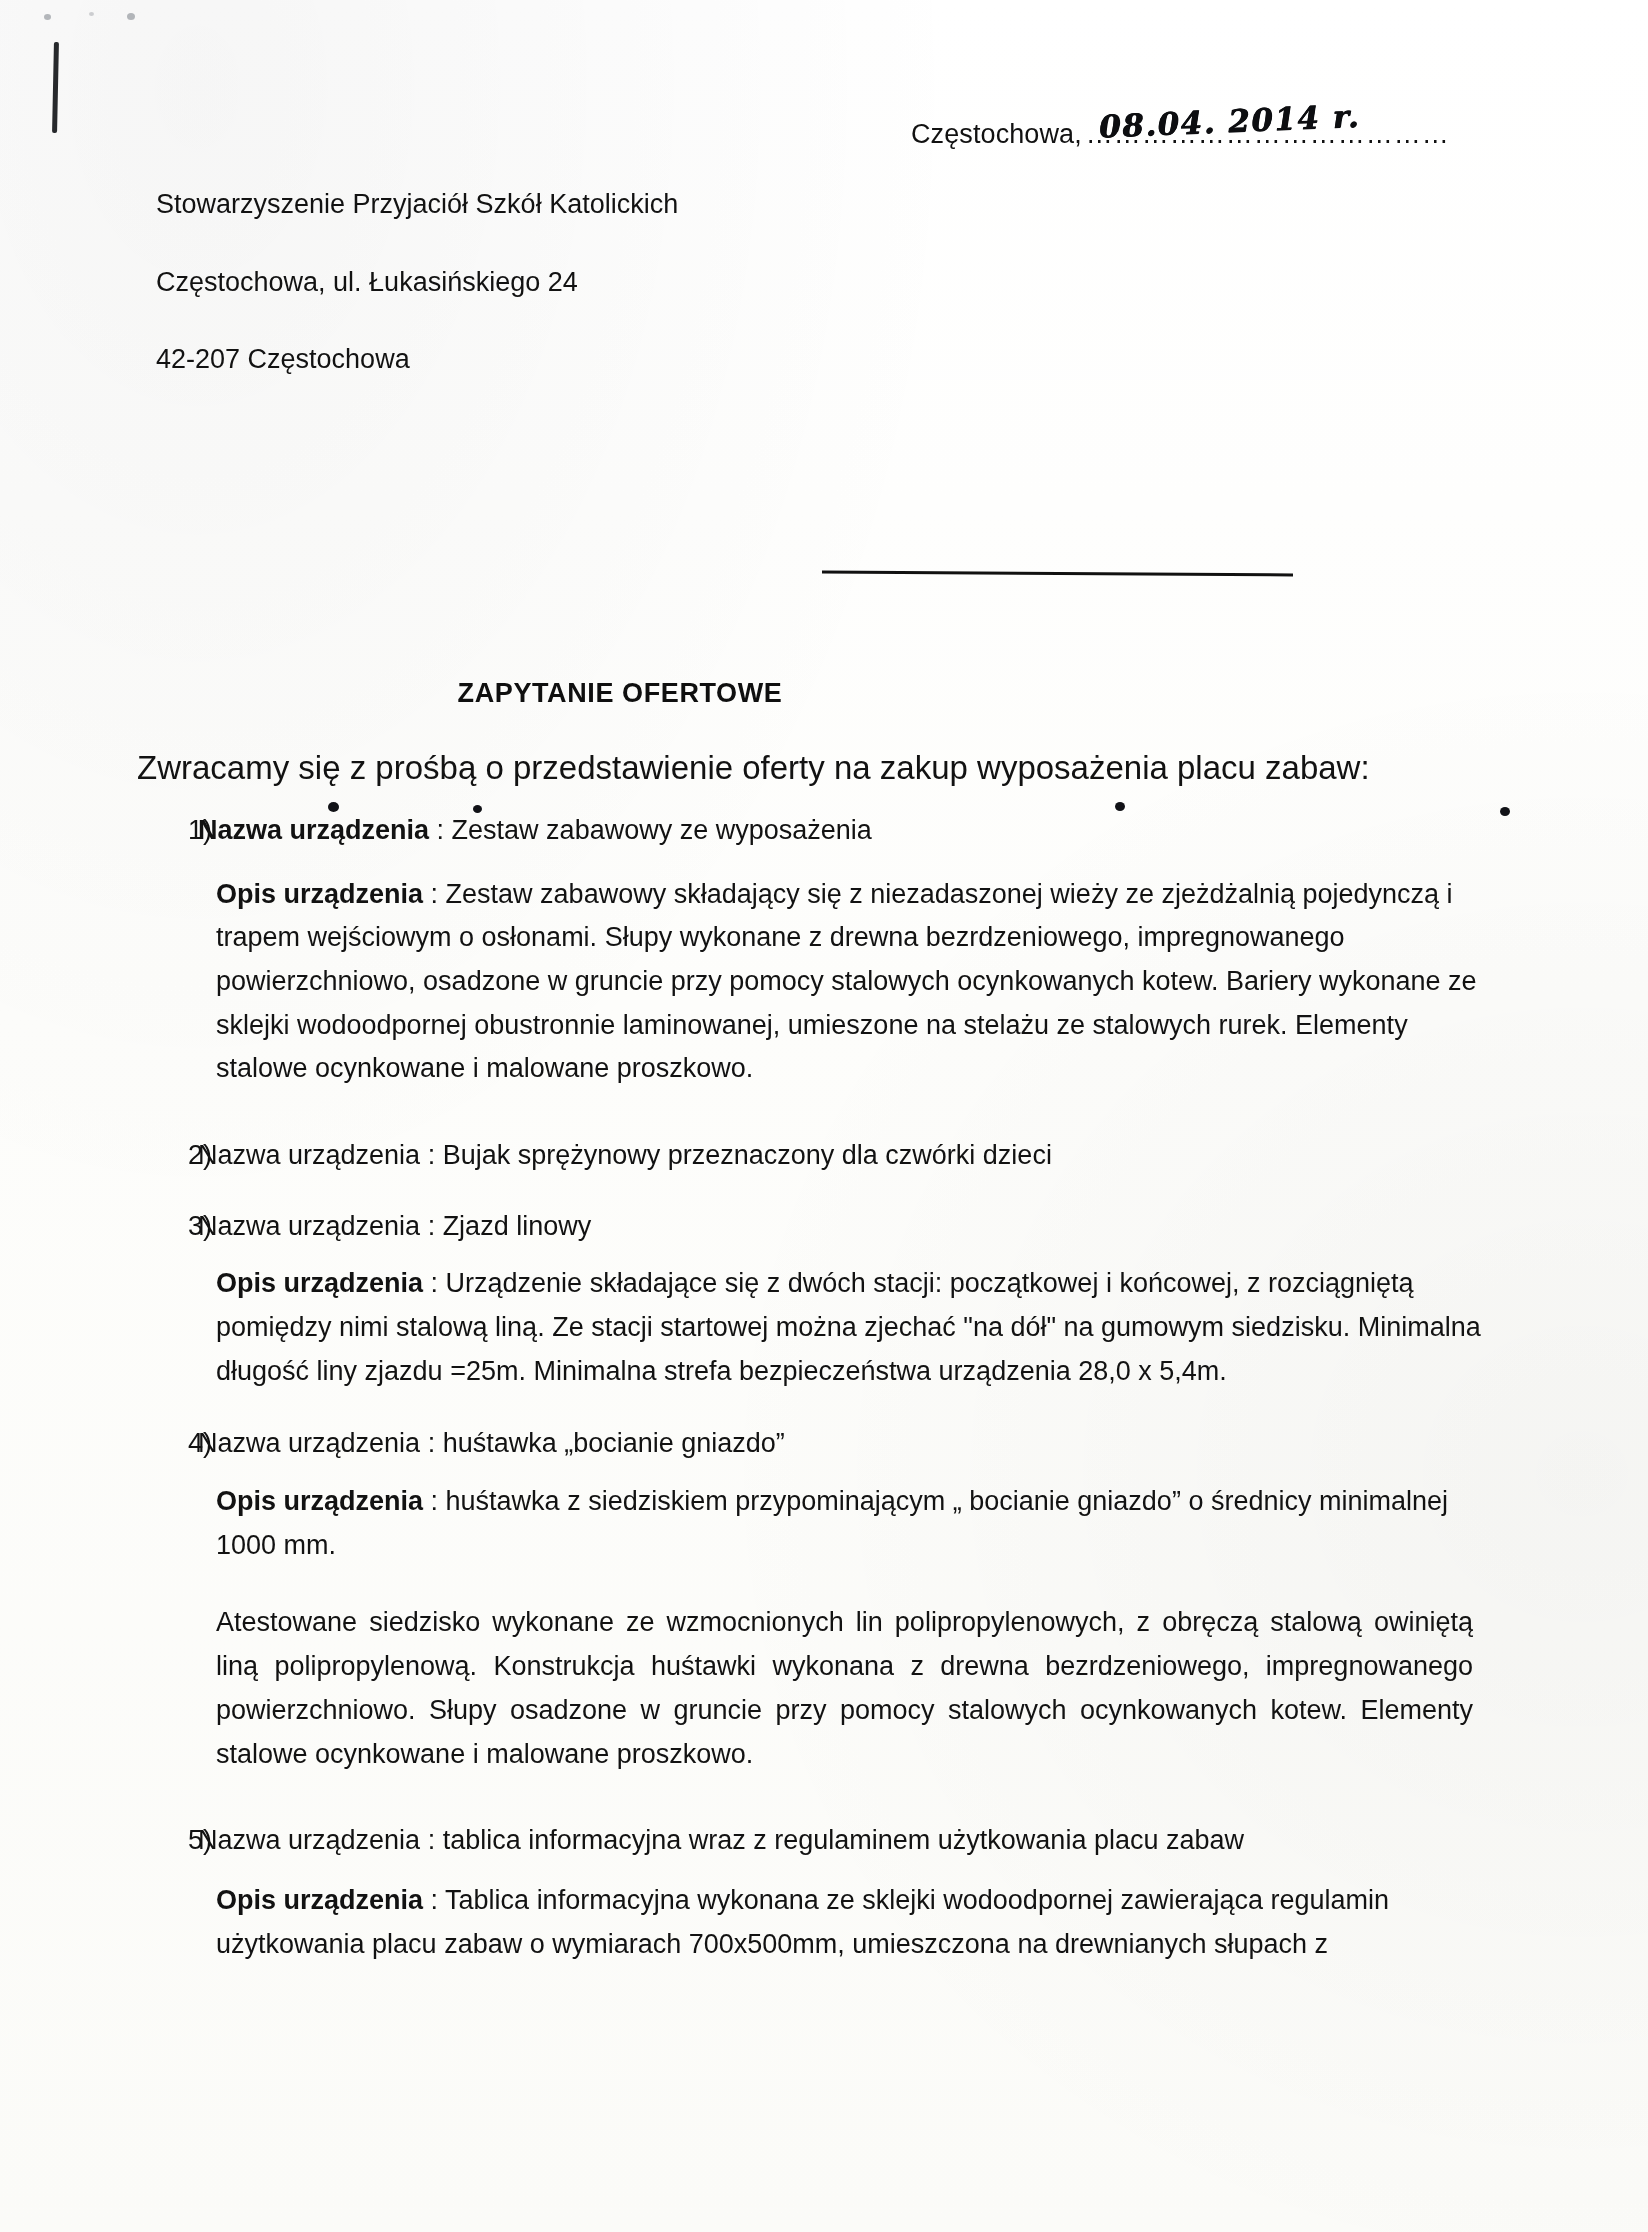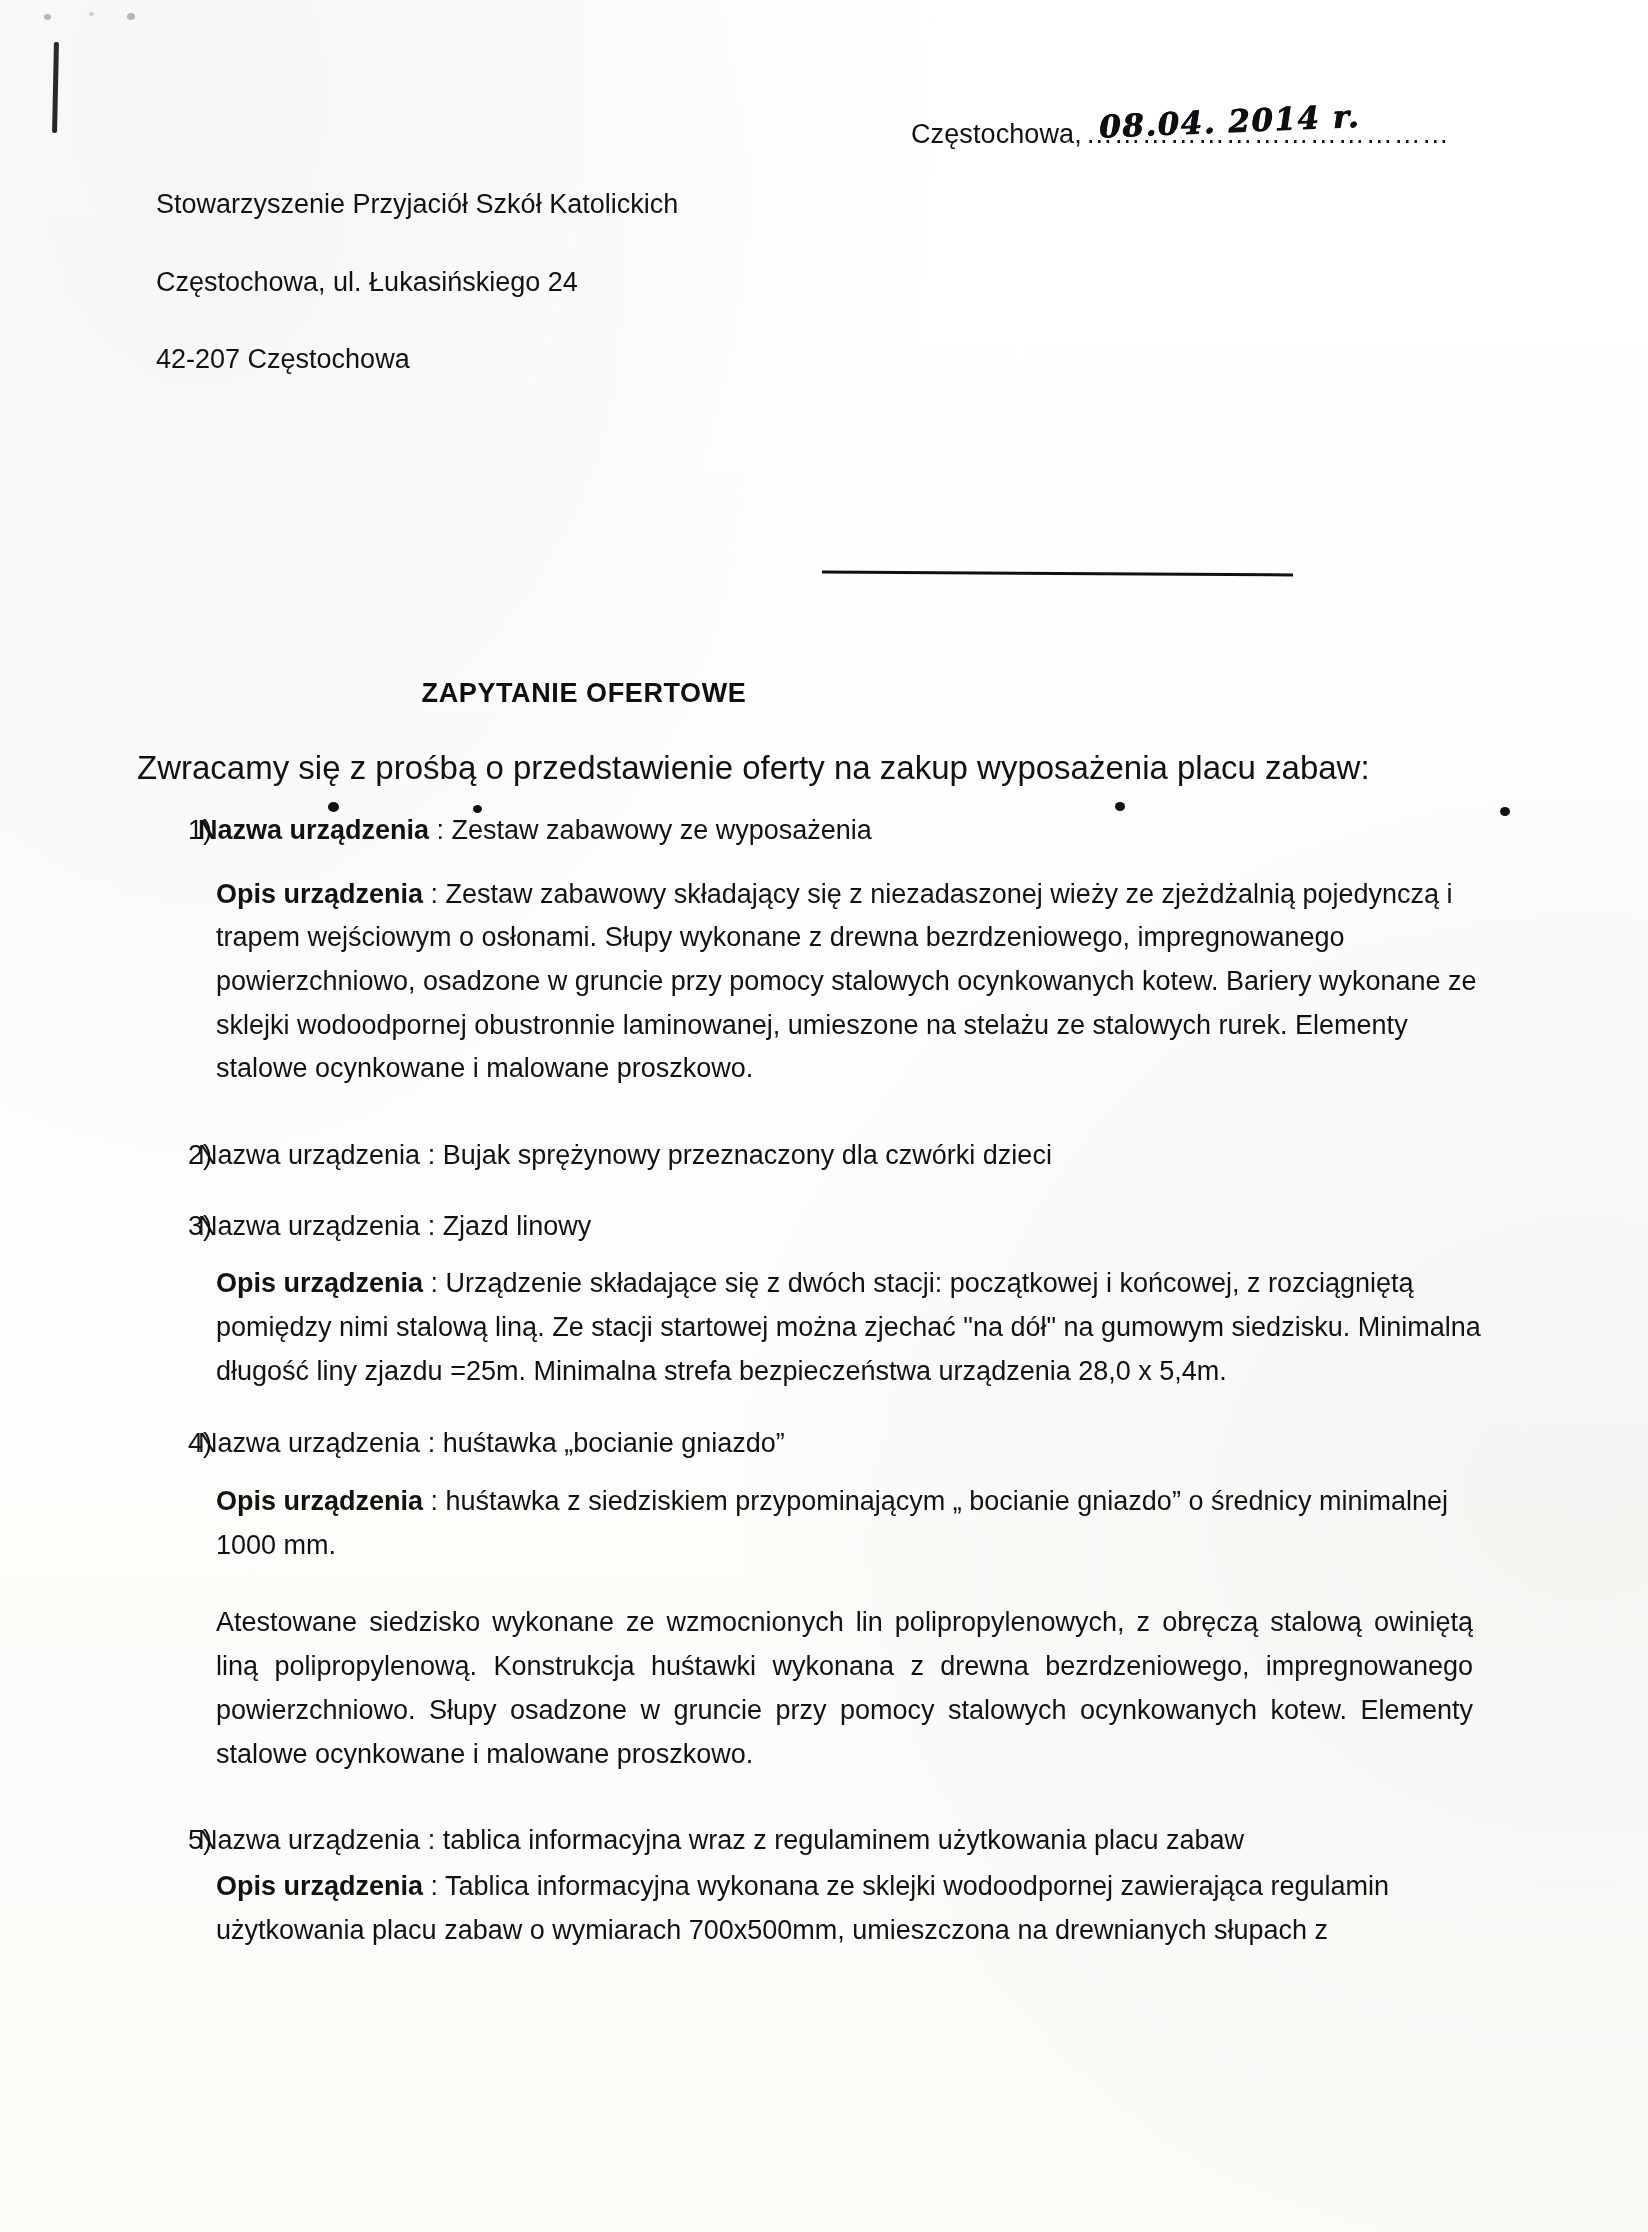--- a/index.html
+++ b/index.html
@@ -128,20 +128,21 @@
   .doc-title {
     position: absolute;
     left: 0;
     top: 678px;
     width: 1168px;
     text-align: center;
     font-size: 27px;
     font-weight: 700;
     letter-spacing: 0.6px;
     color: #0f0f0f;
+    padding-left: 36px;
   }
 
   .intro {
     position: absolute;
     left: 137px;
     top: 749px;
     width: 1317px;
     font-size: 33px;
     color: #121212;
   }
@@ -270,19 +271,19 @@
         <div class="para justify" style="margin-top:34px">Atestowane siedzisko wykonane ze wzmocnionych lin polipropylenowych, z obręczą stalową owiniętą liną polipropylenową. Konstrukcja huśtawki wykonana z drewna bezrdzeniowego, impregnowanego powierzchniowo. Słupy osadzone w gruncie przy pomocy stalowych ocynkowanych kotew. Elementy stalowe ocynkowane i malowane proszkowo.</div>
       </div>
 
       <div class="gap-md"></div>
 
       <div class="item compact">
         <div class="item-head">
           <span class="item-num">5)</span>
           <span class="item-title-text"><span>Nazwa urządzenia</span><span> : tablica informacyjna wraz z regulaminem użytkowania placu zabaw</span></span>
         </div>
-        <div class="para" style="margin-top:4px"><b>Opis urządzenia</b><span> : Tablica informacyjna wykonana ze sklejki wodoodpornej zawierająca regulamin użytkowania placu zabaw o wymiarach 700x500mm, umieszczona na drewnianych słupach z</span></div>
+        <div class="para" style="margin-top:18px"><b>Opis urządzenia</b><span> : Tablica informacyjna wykonana ze sklejki wodoodpornej zawierająca regulamin użytkowania placu zabaw o wymiarach 700x500mm, umieszczona na drewnianych słupach z</span></div>
       </div>
 
     </div>
   </div>
 </div>
 
 
 </body></html>

